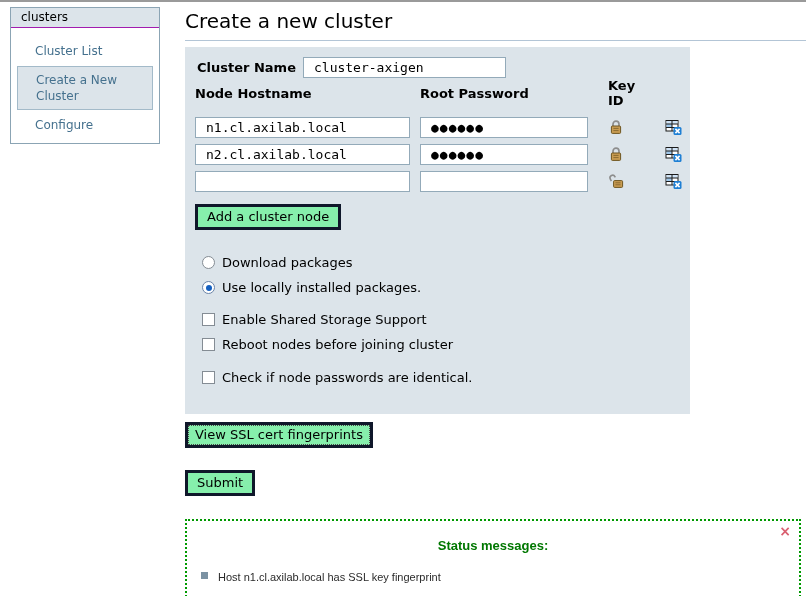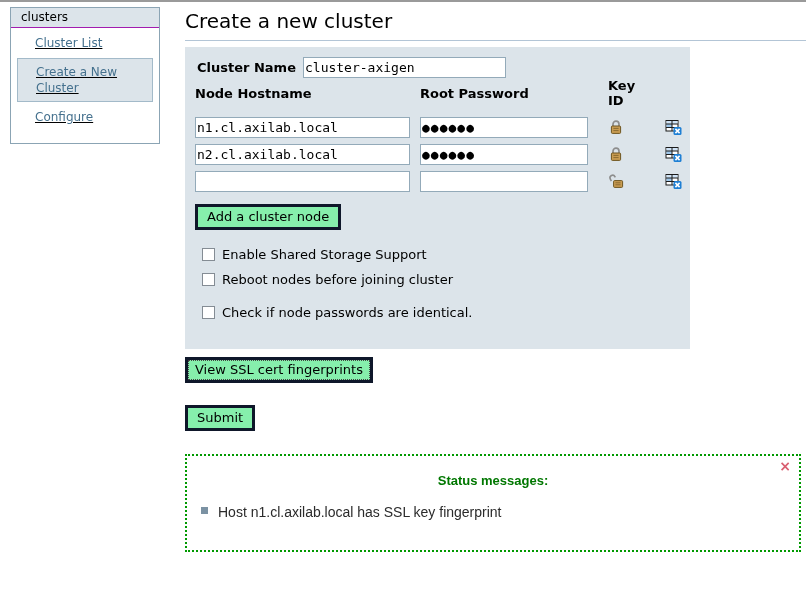--- a/index.html
+++ b/index.html
@@ -2,33 +2,33 @@
 <html><head>
 <meta charset="utf-8">
 <style>
   html,body{margin:0;padding:0;background:#fff;}
   body{font-family:"DejaVu Sans",sans-serif;color:#000;}
   .page{position:relative;width:806px;height:596px;overflow:hidden;background:#fff;border-top:2px solid #9a9a9a;box-sizing:border-box;}
 
   
   .sidebar{position:absolute;left:10px;top:5px;width:150px;height:137px;border:1px solid #8ba4b4;box-sizing:border-box;background:#fff;}
   .sidebar-header{background:#dce4ea;border-bottom:1px solid #a21caf;height:19px;line-height:19px;padding-left:10px;font-size:12px;color:#000;}
-  .sidebar-links{padding-top:4px;text-decoration:underline;}
+  .sidebar-links{padding-top:12px;}
   .side-link{font-size:12px;color:#45718e;padding:3px 0 3px 24px;cursor:pointer;line-height:16px;}
   .side-link.selected{margin:4px 6px 4px 6px;padding:5px 0 5px 18px;background:#dce4ea;border:1px solid #a3bac9;}
 
   
   .main{position:absolute;left:185px;top:0;width:621px;}
   .page-title{font-size:20px;font-weight:400;margin:7px 0 0 0;padding-bottom:7px;border-bottom:1px solid #b3c5d6;color:#000;}
 
   .panel{margin-top:6px;width:505px;background:#dce4ea;box-sizing:border-box;padding:10px 0 19px 10px;}
 
   .name-row{display:flex;align-items:center;}
   .name-row label{font-size:13px;font-weight:bold;margin-left:2px;margin-right:7px;}
-  input[type=text],input.pw{border:1px solid #93aab9;height:21px;box-sizing:border-box;font-family:"DejaVu Sans Mono",monospace;font-size:13px;padding:1px 1px;background:#fff;color:#000;}
+  input[type=text],input.pw{border:1px solid #93aab9;height:21px;box-sizing:border-box;font-family:"DejaVu Sans Mono",monospace;font-size:13px;padding:1px 10px;background:#fff;color:#000;}
   .name-input{width:203px;}
 
   .node-grid{display:grid;grid-template-columns:215px 168px 57px 30px;column-gap:10px;row-gap:6px;align-items:center;}
   .col-header{font-size:13px;font-weight:bold;padding-bottom:3px;}
   .col-header.keyid{padding-left:10px;}
   .host-input{width:215px;}
   .pw-input{width:168px;letter-spacing:1px;}
   .lock-cell{padding-left:10px;height:18px;}
   .del-cell{height:17px;}
 
@@ -45,21 +45,21 @@
   .radio{width:13px;height:13px;border-radius:50%;border:1px solid #848c94;background:#fff;box-sizing:border-box;position:relative;flex:0 0 auto;}
   .radio.checked{border-color:#6a84a8;}
   .radio.checked::after{content:"";position:absolute;left:2.5px;top:2.5px;width:6px;height:6px;border-radius:50%;background:#1560c0;}
   .checkbox{width:13px;height:13px;border:1px solid #848c94;background:#fff;box-sizing:border-box;flex:0 0 auto;}
 
   
   .status-box{position:relative;margin-top:23px;width:616px;box-sizing:border-box;border:2px dotted #009900;padding:9px 14px 14px 14px;font-family:"Liberation Sans",sans-serif;}
   .status-title{color:#007700;font-weight:bold;font-size:13px;margin-top:8px;text-align:center;}
   .status-close{position:absolute;top:3px;right:8px;color:#d95f70;font-weight:bold;font-size:14px;line-height:14px;cursor:pointer;font-family:"DejaVu Sans",sans-serif;}
   .status-list{margin-top:14px;}
-  .status-item{display:flex;margin-bottom:13px;font-size:14px;color:#2b2b2b;text-align:right;}
+  .status-item{display:flex;margin-bottom:13px;font-size:11px;color:#2b2b2b;text-align:right;}
   .bullet{width:7px;height:7px;background:#7b92a3;margin-top:5px;margin-right:10px;flex:0 0 auto;}
   .msg-line{line-height:21px;}
   .icon16{display:block;}
 </style>
 </head>
 <body>
 
 <svg width="0" height="0" style="position:absolute">
   <defs>
     <g id="lock-closed">
@@ -149,20 +149,30 @@
         </div>
         <div class="del-cell">
           <svg class="icon16" width="17" height="17" viewBox="0 0 17 17">
               <use href="#del-row"></use>
             </svg>
         </div>
       </div>
 
       <button class="btn add-btn">Add a cluster node</button>
 
+      <div class="radio-block">
+        <div class="opt-row">
+          <span class="radio"></span>
+          <span class="opt-label">Download packages</span>
+        </div>
+        <div class="opt-row">
+          <span class="radio checked"></span>
+          <span class="opt-label">Use locally installed packages.</span>
+        </div>
+      </div>
 
       <div class="check-block">
         <div class="opt-row">
           <span class="checkbox"></span>
           <span class="opt-label">Enable Shared Storage Support</span>
         </div>
         <div class="opt-row">
           <span class="checkbox"></span>
           <span class="opt-label">Reboot nodes before joining cluster</span>
         </div>

